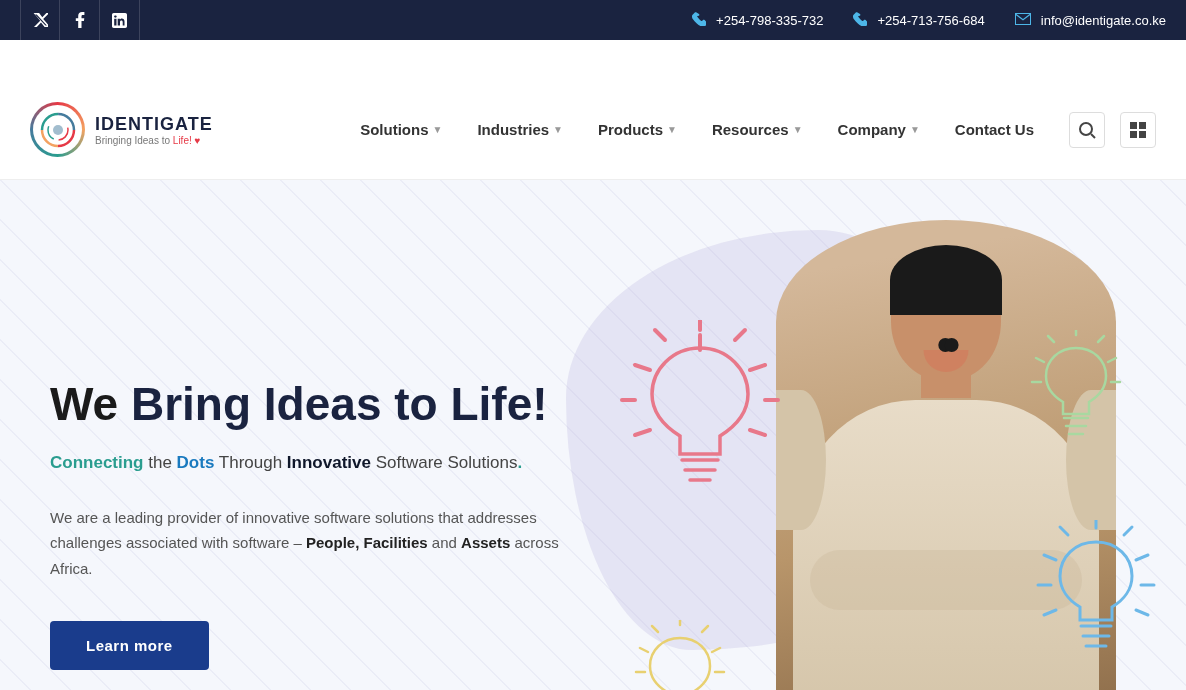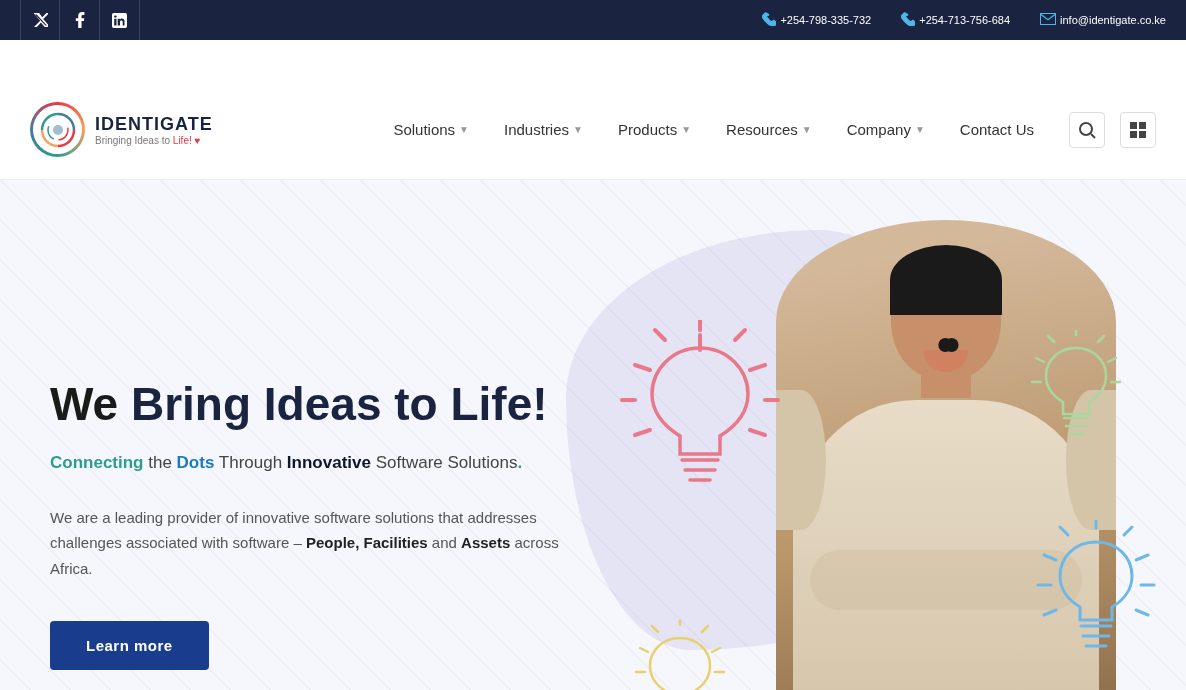--- a/index.html
+++ b/index.html
@@ -19,21 +19,21 @@
     .social-icon {
       width: 40px; height: 40px;
       display: flex; align-items: center; justify-content: center;
       border-right: 1px solid rgba(255,255,255,0.15);
       cursor: pointer;
       color: #fff;
       font-size: 14px;
     }
     .social-icon:first-child { border-left: 1px solid rgba(255,255,255,0.15); }
     .top-bar-contacts { display: flex; align-items: center; gap: 30px; }
-    .contact-item { display: flex; align-items: center; gap: 4px; color: #fff; font-size: 11px; }
+    .contact-item { display: flex; align-items: center; gap: 10px; color: #fff; font-size: 13px; }
     .contact-item .icon { font-size: 14px; color: #4db6e8; }
 
     
     .navbar {
       display: flex; align-items: center;
       padding: 0 30px;
       height: 100px;
       border-bottom: 1px solid #eee;
       background: #fff;
       position: relative;
@@ -58,21 +58,21 @@
     .logo-tagline span { color: #e63946; }
 
     .nav-menu { display: flex; align-items: center; gap: 5px; }
     .nav-item {
       display: flex; align-items: center; gap: 4px;
       padding: 10px 15px;
       font-size: 15px;
       color: #333;
       cursor: pointer;
       white-space: nowrap;
-      font-weight: 400;
+      font-weight: 700;
     }
     .nav-chevron { font-size: 10px; color: #999; }
 
     .nav-actions { display: flex; align-items: center; gap: 15px; margin-left: 20px; }
     .nav-icon-btn {
       width: 36px; height: 36px;
       display: flex; align-items: center; justify-content: center;
       cursor: pointer; font-size: 18px; color: #444;
       border: 1px solid #ddd; border-radius: 4px;
     }

